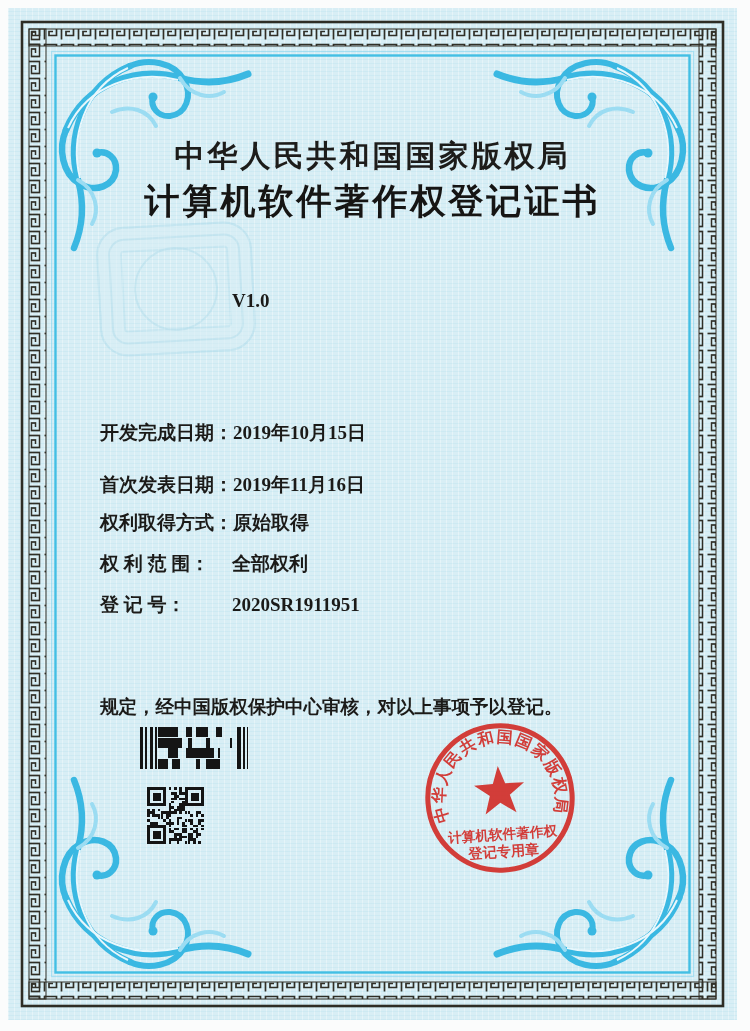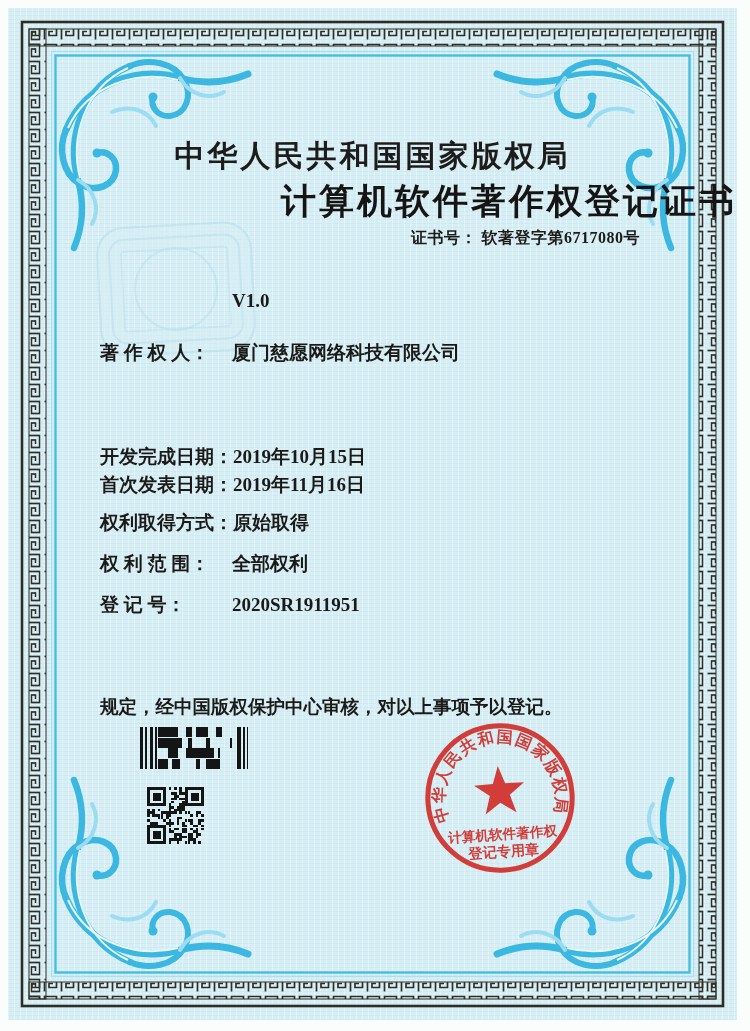--- a/index.html
+++ b/index.html
@@ -13,21 +13,21 @@
     background-color:#d8eef5;
     background-image:
       repeating-linear-gradient(0deg, rgba(110,195,220,.10) 0 1px, transparent 1px 4px),
       repeating-linear-gradient(90deg, rgba(255,255,255,.35) 0 1px, transparent 1px 6px);
     overflow:hidden;
   }
   .frame-svg{position:absolute;left:0;top:0;width:729px;height:1012px;}
 
   .issuer{position:absolute;left:0;right:0;top:128px;text-align:center;
     font-size:30px;font-weight:bold;letter-spacing:3px;color:#1d1c1a;}
-  .cert-title{position:absolute;left:0;right:0;top:170px;text-align:right;
+  .cert-title{position:absolute;left:0;right:0;top:170px;text-align:center;
     font-size:35px;font-weight:bold;letter-spacing:3px;color:#161514;}
   .certno{position:absolute;top:220px;right:97px;font-size:16px;font-weight:bold;color:#1d1c1a;letter-spacing:.5px;}
 
   .wm{position:absolute;left:90px;top:216px;width:152px;height:126px;border-radius:28px;
     border:2px solid rgba(150,208,228,.55);opacity:.55;transform:rotate(-3deg);
     box-shadow:inset 0 0 0 10px rgba(216,238,245,1), inset 0 0 0 12px rgba(150,208,228,.5),
                inset 0 0 0 22px rgba(216,238,245,1), inset 0 0 0 24px rgba(150,208,228,.4);}
   .wm::after{content:"";position:absolute;left:34px;top:21px;width:80px;height:80px;border-radius:50%;
     border:2px solid rgba(150,208,228,.5);}
 
@@ -102,29 +102,25 @@
     <use href="#corn" xlink:href="#corn" transform="translate(44,44)"></use>
     <use href="#corn" xlink:href="#corn" transform="translate(685,44) scale(-1,1)"></use>
     <use href="#corn" xlink:href="#corn" transform="translate(44,968) scale(1,-1)"></use>
     <use href="#corn" xlink:href="#corn" transform="translate(685,968) scale(-1,-1)"></use>
   </svg>
 
   <div class="wm"></div>
 
   <div class="issuer">中华人民共和国国家版权局</div>
   <div class="cert-title">计算机软件著作权登记证书</div>
-  <div class="certno">证书号：  软著登字第6717080号</div>
 
   <div class="subval" style="top:282px">V1.0</div>
 
-  <div class="field" style="top:332px">
-    <span class="lab">著 作 权 人：</span><span class="val">厦门慈愿网络科技有限公司</span>
-  </div>
-
-  <div class="field" style="top:436px">
+
+  <div class="field" style="top:412px">
     <span class="lab">开发完成日期：</span><span class="val">2019年10月15日</span>
   </div>
 
   <div class="field" style="top:464px">
     <span class="lab">首次发表日期：</span><span class="val">2019年11月16日</span>
   </div>
 
   <div class="field" style="top:502px">
     <span class="lab">权利取得方式：</span><span class="val">原始取得</span>
   </div>

